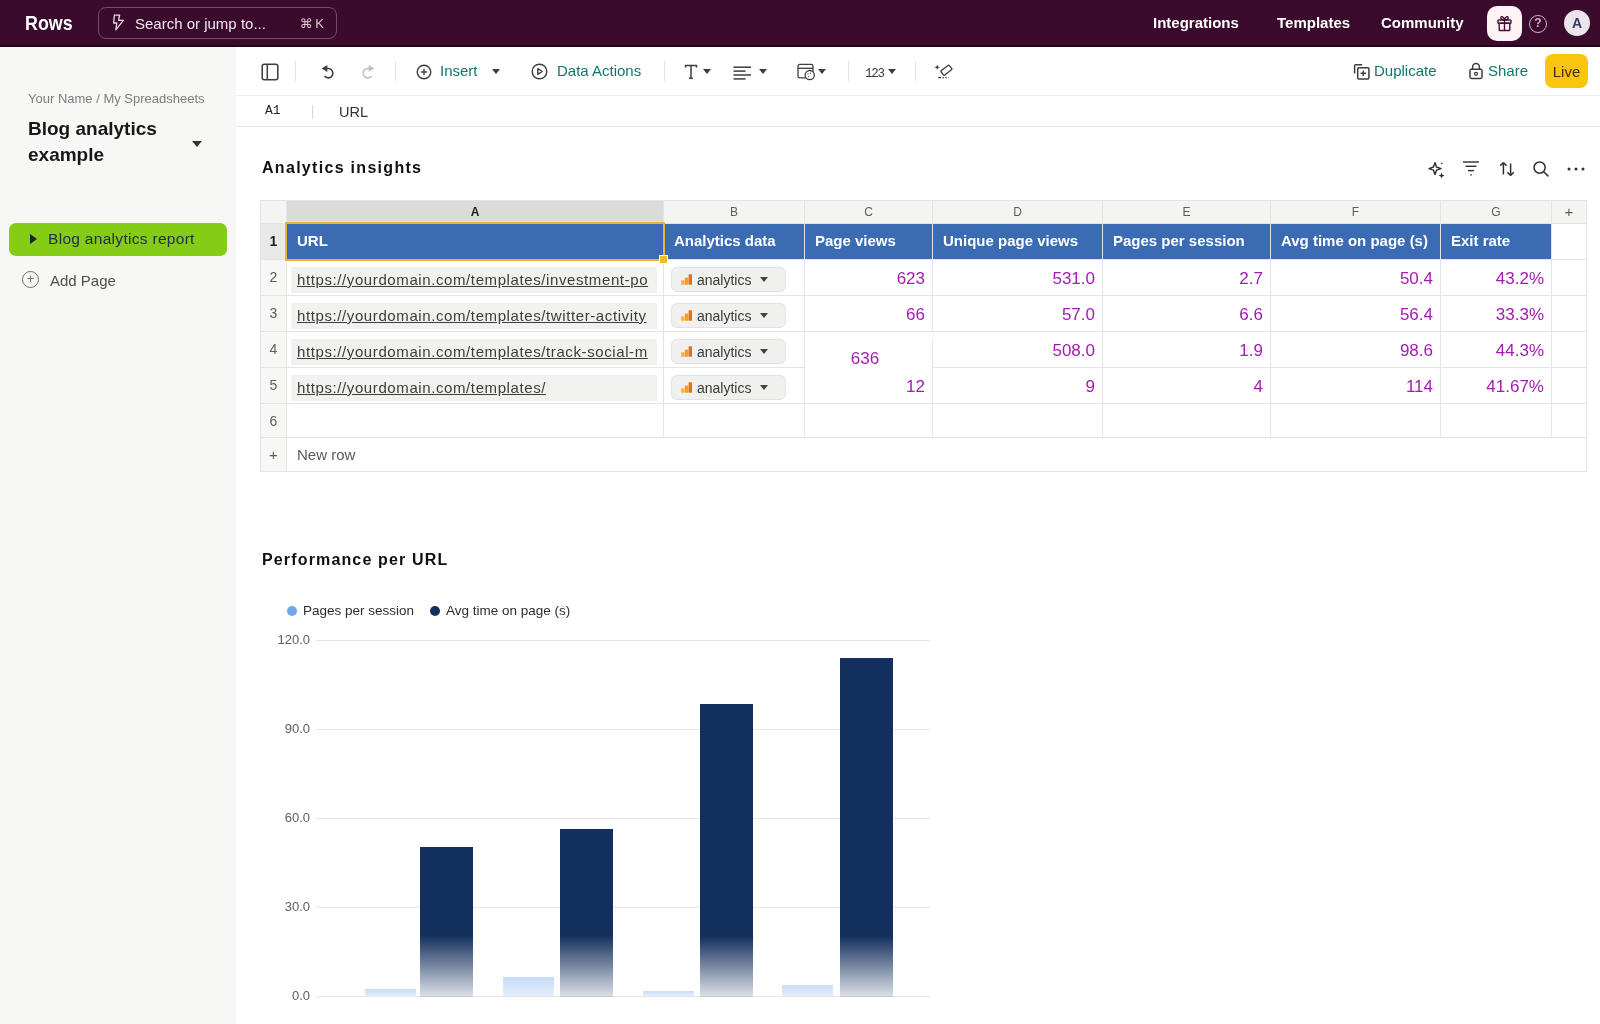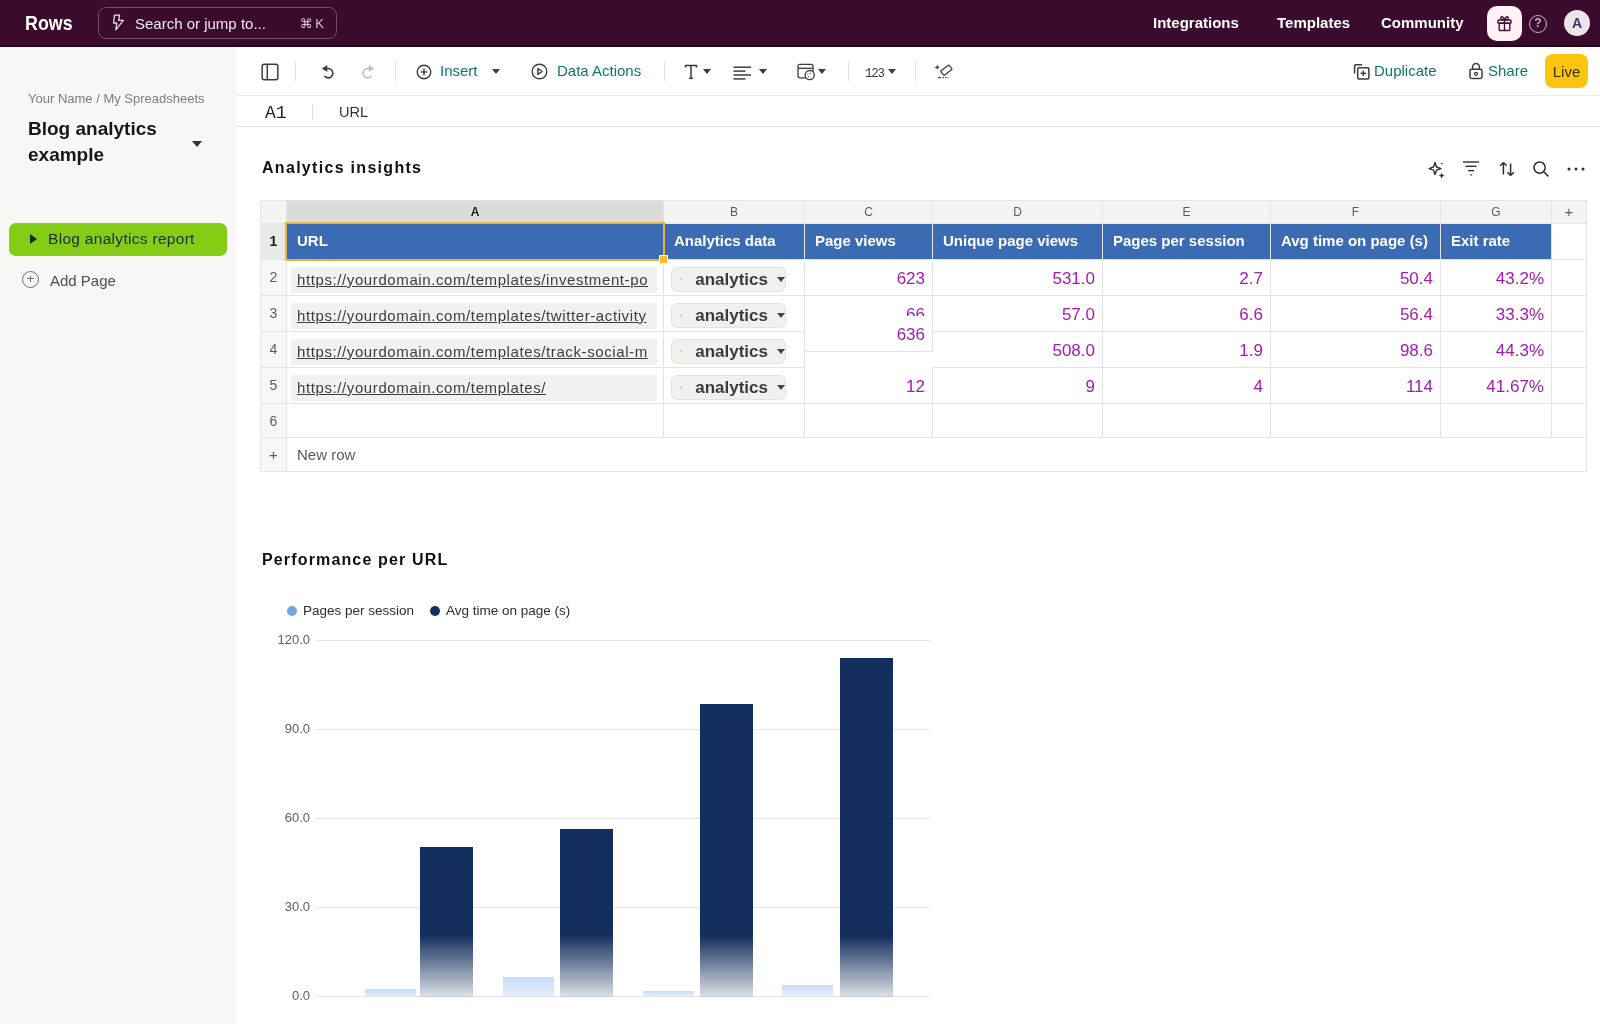--- a/index.html
+++ b/index.html
@@ -9,21 +9,21 @@
 .stripplus { font-size:15px; color:#5c5c5c; }
 .numcell { background:#f7f7f6; font-size:14px; color:#5c5c5c; text-align:center; line-height:35px; }
 .num1 { background:#e9e9e8; color:#1f1f1f; font-weight:bold; }
 .bluehead { background:#3b6cb3; color:#fff; font-weight:bold; font-size:15px; line-height:34px; padding-left:10px; }
 .numval { font-size:17px; color:#a21caf; text-align:right; padding-right:7px; line-height:38px; }
 .newrow { font-size:15px; color:#5a5a5a; line-height:33px; padding-left:10px; }
 .newplus { line-height:33px; font-size:15px; }
 .urlchip { position:absolute; left:4px; top:7px; width:366px; height:26px; background:#f1f1ef; border-radius:0; overflow:hidden; white-space:nowrap; }
 .urlchip span { font-size:15px; letter-spacing:0.6px; color:#3d3d3d; text-decoration:underline; line-height:26px; padding-left:6px; display:inline-block; }
 .achip { position:absolute; left:7px; top:7px; width:115px; height:25px; background:#f0f0ee; border:1px solid #e2e2e0; border-radius:6px; display:flex; align-items:center; padding-left:8px; }
-.atext { font-size:17px; color:#3a3a3a; margin-left:13px;font-weight:bold; }
+.atext { font-size:14px; color:#3a3a3a; margin-left:4px; }
 .acaret { display:block; width:0; height:0; border-left:4px solid transparent; border-right:4px solid transparent; border-top:5px solid #444; margin-left:9px; }
 .crt { display:block; width:0; height:0; border-left:4px solid transparent; border-right:4px solid transparent; border-top:5px solid #3d3d3d; }
 .tbtext { position:absolute; top:15px; font-size:15px; color:#0f766e; }
 .navlink { position:absolute; top:14px; color:#fff; font-size:15px; font-weight:bold; }
 </style></head>
 <body>
 
 <div style="position:absolute;left:0;top:0;width:1600px;height:47px;background:#3a0b2d;border-bottom:2px solid #23041a">
   <div style="position:absolute;left:25px;top:12px;color:#fff;font-size:21px;font-weight:bold;transform:scaleX(0.85);transform-origin:0 0;line-height:21px">Rows</div>
   <div style="position:absolute;left:98px;top:7px;width:239px;height:32px;border:1px solid #6e5064;border-radius:8px;display:flex;align-items:center">
@@ -142,21 +142,21 @@
 <div style="position:absolute;left:1232px;top:15px"><svg width="16" height="18" viewBox="0 0 16 18" fill="none" stroke="#3d3d3d" stroke-width="1.5">
         <rect x="2" y="7.2" width="12" height="9.2" rx="1.6"></rect>
         <path d="M4.6 7 V5 a3.4 3.4 0 0 1 6.8 0 V7" fill="none"></path>
         <circle cx="8" cy="11.8" r="1.5" stroke-width="1.3"></circle>
       </svg></div>
 <div class="tbtext" style="left:1252px">Share</div>
 <div style="position:absolute;left:1309px;top:7px;width:43px;height:34px;background:#fbc50e;border-radius:8px;color:#3f2d04;font-size:15px;display:flex;align-items:center;justify-content:center">Live</div>
 </div>
 
 <div style="position:absolute;left:236px;top:95px;width:1364px;height:32px;background:#fff;border-top:1px solid #ececec;border-bottom:1px solid #e4e4e4">
-  <div style="position:absolute;left:29px;top:7px;font-family:'Liberation Mono',monospace;font-size:18px;color:#222">A1</div>
+  <div style="position:absolute;left:29px;top:7px;font-family:'Liberation Mono',monospace;font-size:13px;color:#222">A1</div>
   <div style="position:absolute;left:76px;top:9px;width:1px;height:14px;background:#d9d9d9"></div>
   <div style="position:absolute;left:103px;top:8px;font-size:14.5px;color:#333">URL</div>
 </div>
 
 <div style="position:absolute;left:262px;top:159px;font-size:16px;letter-spacing:1.3px;font-weight:bold;color:#101010">Analytics insights</div>
 <div style="position:absolute;left:1427px;top:160px"><svg width="20" height="20" viewBox="0 0 20 20" fill="none" stroke="#2e2e2e" stroke-width="1.4" stroke-linejoin="round">
       <path d="M8 2.6 L9.5 7 L14 8.6 L9.5 10.2 L8 14.6 L6.5 10.2 L2 8.6 L6.5 7 Z"></path>
       <path d="M14.6 12.6 l0.85 2.15 2.15 0.85 -2.15 0.85 -0.85 2.15 -0.85 -2.15 -2.15 -0.85 2.15 -0.85 z" fill="#2e2e2e" stroke="none"></path>
       <circle cx="14.8" cy="3.6" r="0.8" fill="#2e2e2e" stroke="none"></circle>
     </svg></div>
@@ -251,21 +251,21 @@
       <div class="achip">
         <svg width="13" height="13" viewBox="0 0 13 13">
           <rect x="1.2" y="7.2" width="3.4" height="4.6" rx="0.6" fill="#f7b529"></rect>
           <rect x="4.9" y="4.4" width="3.4" height="7.4" rx="0.6" fill="#f29d25"></rect>
           <rect x="8.6" y="1.2" width="3.4" height="10.6" rx="0.6" fill="#e8710a"></rect>
         </svg>
         <span class="atext">analytics</span>
         <span class="acaret"></span>
       </div>
     </div>
-<div class="cell numval" style="left:805px;top:316px;width:128px;height:36px;">636</div>
+<div class="cell numval" style="left:805px;top:340px;width:128px;height:36px;text-align:center;">636</div>
 <div class="cell numval" style="left:933px;top:332px;width:170px;height:36px;">508.0</div>
 <div class="cell numval" style="left:1103px;top:332px;width:168px;height:36px;">1.9</div>
 <div class="cell numval" style="left:1271px;top:332px;width:170px;height:36px;">98.6</div>
 <div class="cell numval" style="left:1441px;top:332px;width:111px;height:36px;">44.3%</div>
 <div class="cell plain" style="left:1552px;top:332px;width:35px;height:36px;"></div>
 <div class="cell numcell" style="left:261px;top:368px;width:26px;height:36px;">5</div>
 <div class="cell plain" style="left:287px;top:368px;width:377px;height:36px;">
       <div class="urlchip"><span>https://yourdomain.com/templates/</span></div>
     </div>
 <div class="cell plain" style="left:664px;top:368px;width:141px;height:36px;">

